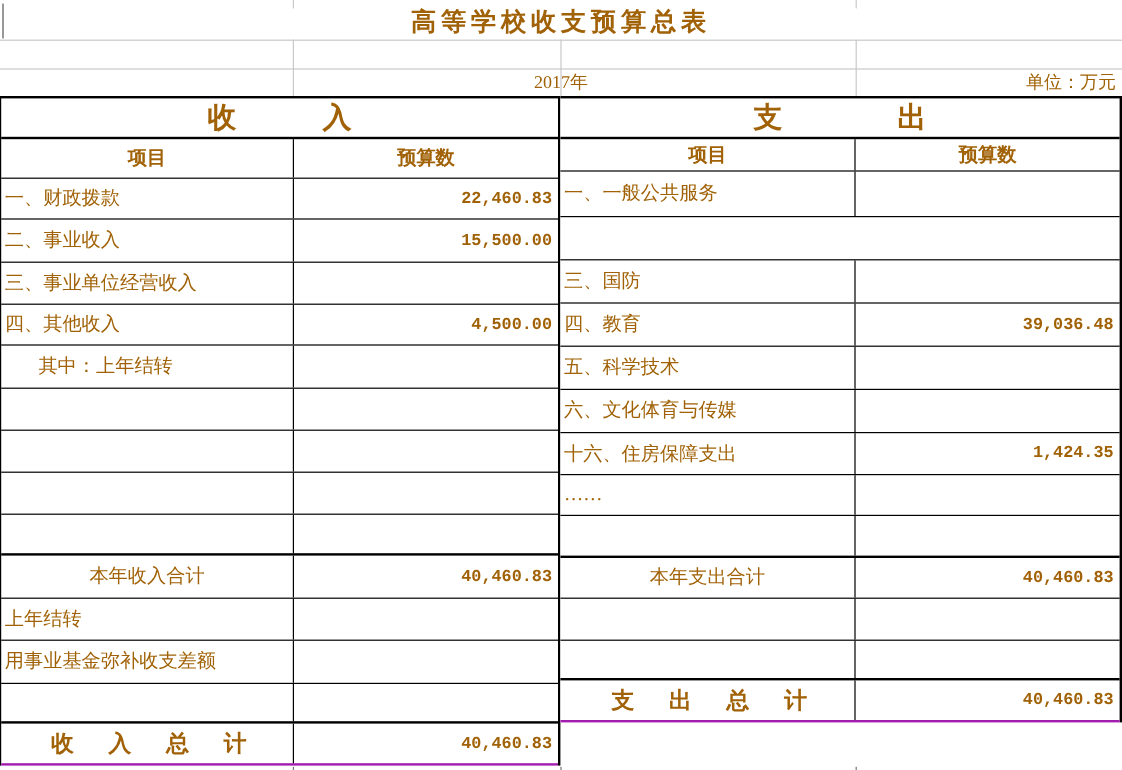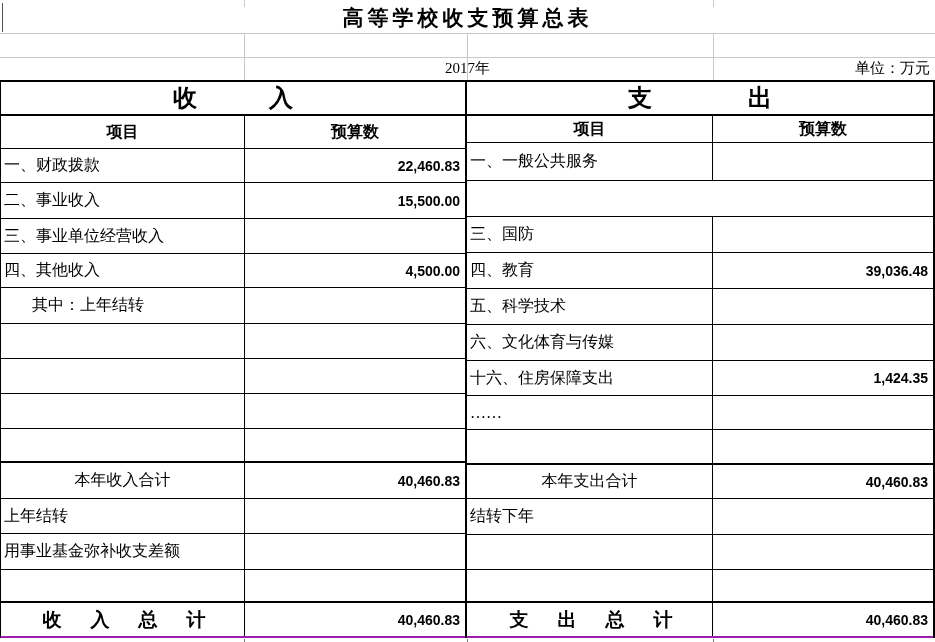--- a/index.html
+++ b/index.html
@@ -1,19 +1,19 @@
 <!DOCTYPE html>
 <html><head>
 <meta charset="utf-8">
 <style>
   * { margin:0; padding:0; box-sizing:border-box; }
   body { background:#fff; }
   .screen {
     position:relative; width:935px; height:642px; background:#ffffff;
-    font-family:"Liberation Serif", serif; color:#000000; overflow:hidden;
+    font-family:"Liberation Serif", serif; color:#a16207; overflow:hidden;
   }
   
   .title {
     position:absolute; top:2px; left:0; width:935px; height:31px;
     display:flex; align-items:center; justify-content:center;
     font-size:21px; font-weight:bold; letter-spacing:4px;
   }
   .meta-year {
     position:absolute; top:58px; left:0; width:935px; height:21px;
     display:flex; align-items:center; justify-content:center; font-size:15px;
@@ -37,21 +37,21 @@
     display:flex; align-items:center; justify-content:center;
     height:34px; border-bottom:2px solid #000;
     font-size:24px; font-weight:bold;
   }
   .r { display:flex; border-bottom:1px solid #000; }
   .r > div { display:flex; align-items:center; overflow:hidden; white-space:nowrap; }
   .c1 { width:244px; border-right:1px solid #000; padding-left:3px; font-size:16px; }
   .half.right .c1 { width:246px; }
   .c2 {
     flex:1; justify-content:flex-end; padding-right:5px;
-    font-family:Liberation Sans, sans-serif; font-weight:bold; font-size:14px;
+    font-family:Liberation Mono, monospace; font-weight:bold; font-size:14px;
   }
   .hdr .c1, .hdr .c2 {
     justify-content:center; padding:0;
     font-family:"Liberation Serif", serif; font-weight:bold; font-size:16px;
   }
   .ind { padding-left:31px !important; }
   .ctr { justify-content:center !important; padding-left:0 !important; }
   .thick-b { border-bottom-width:2px !important; }
   .grand { border-bottom:2px solid #a21caf; }
   .grand .c1 {
@@ -182,24 +182,20 @@
       <div class="c2"></div>
     </div>
     <div class="r thick-b" style="height:35px">
       <div class="c1"></div>
       <div class="c2"></div>
     </div>
     <div class="r" style="height:34px">
       <div class="c1 ctr">本年支出合计</div>
       <div class="c2">40,460.83</div>
     </div>
-    <div class="r" style="height:36px">
-      <div class="c1">结转下年</div>
-      <div class="c2"></div>
-    </div>
     <div class="r" style="height:35px">
       <div class="c1"></div>
       <div class="c2"></div>
     </div>
     <div class="r thick-b" style="height:33px">
       <div class="c1"></div>
       <div class="c2"></div>
     </div>
     <div class="r grand" style="height:35px">
       <div class="c1">支　出　总　计</div>

